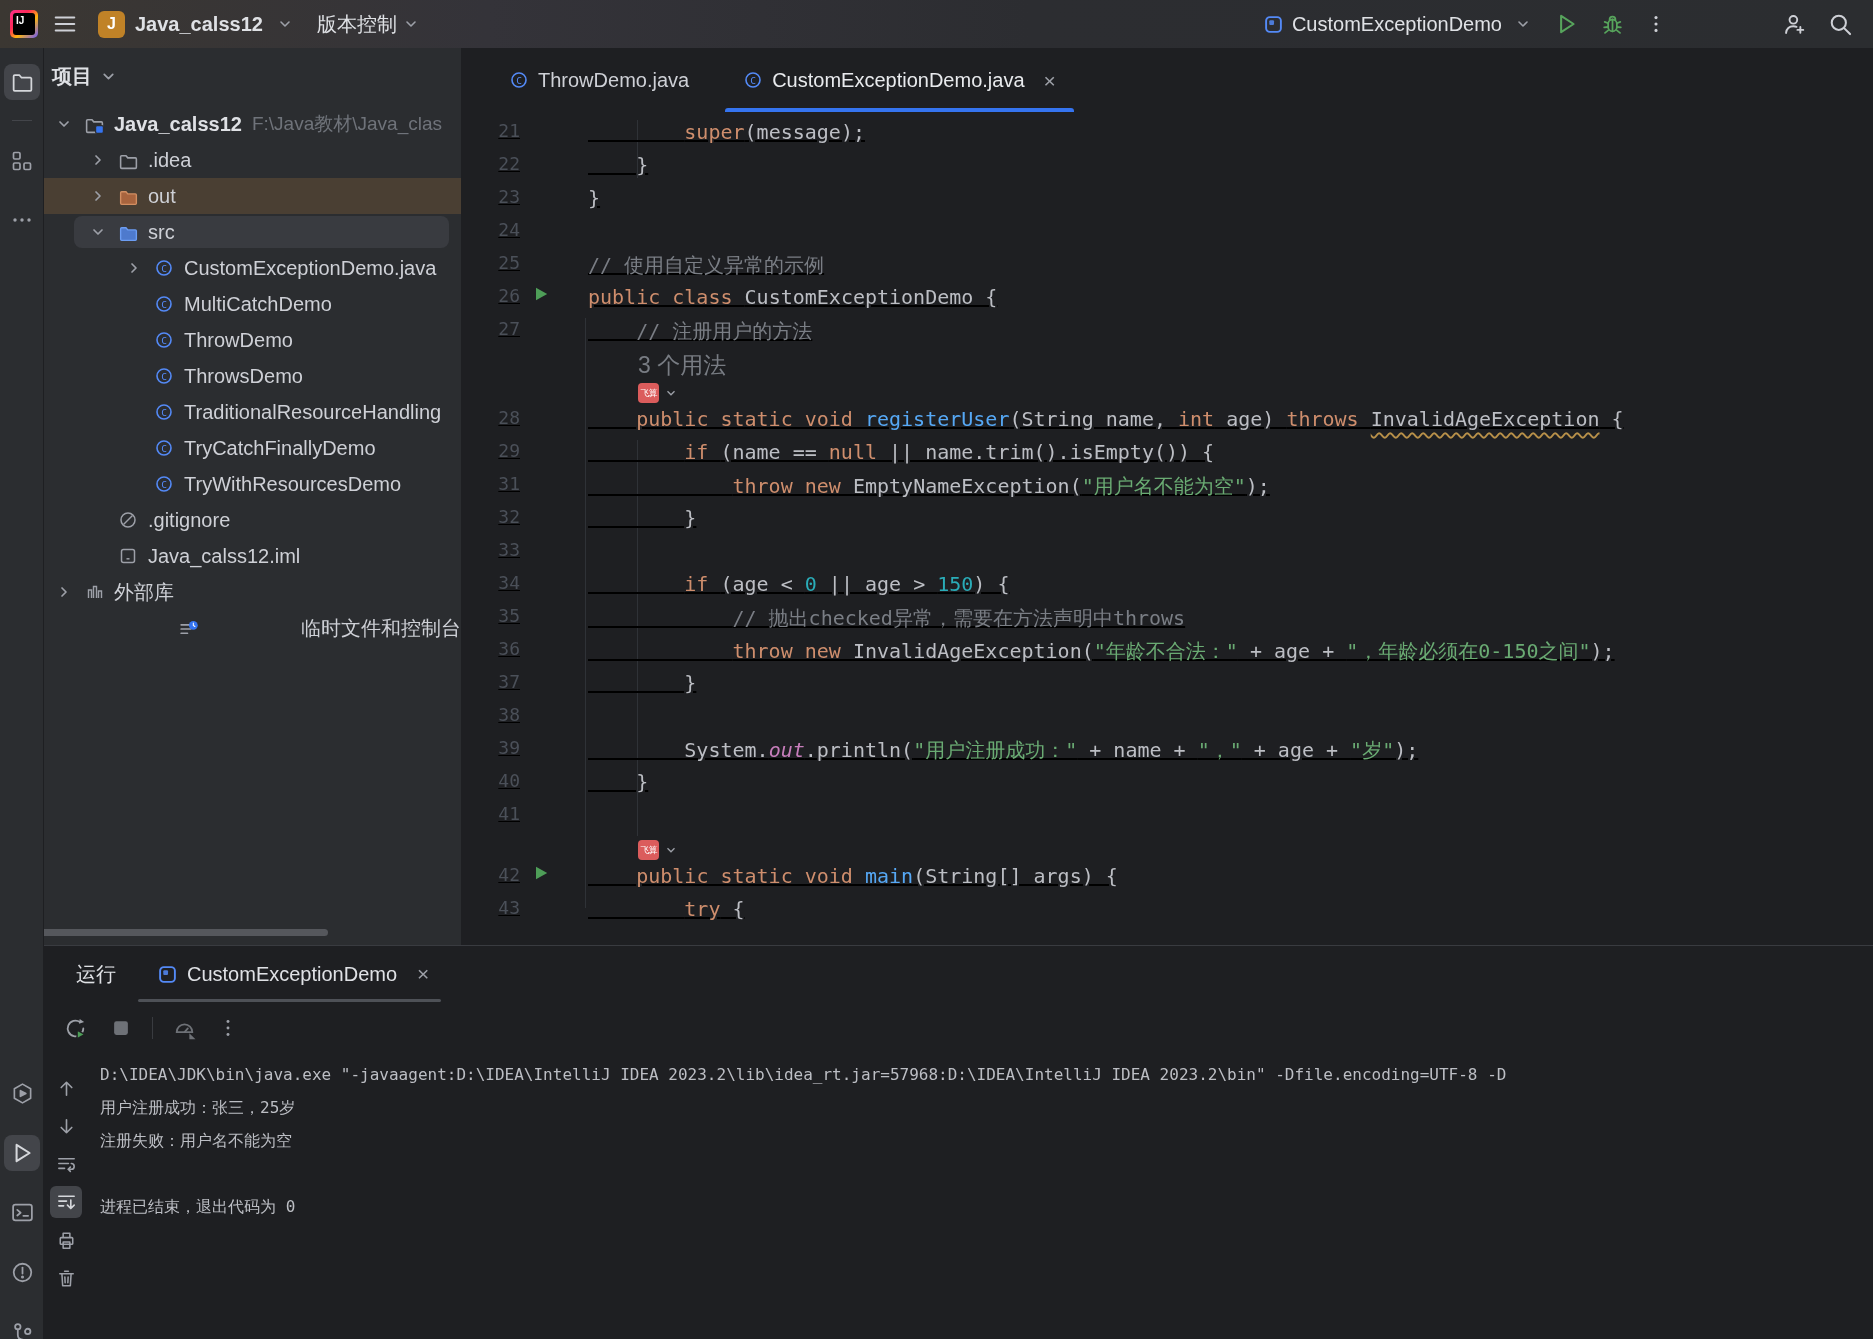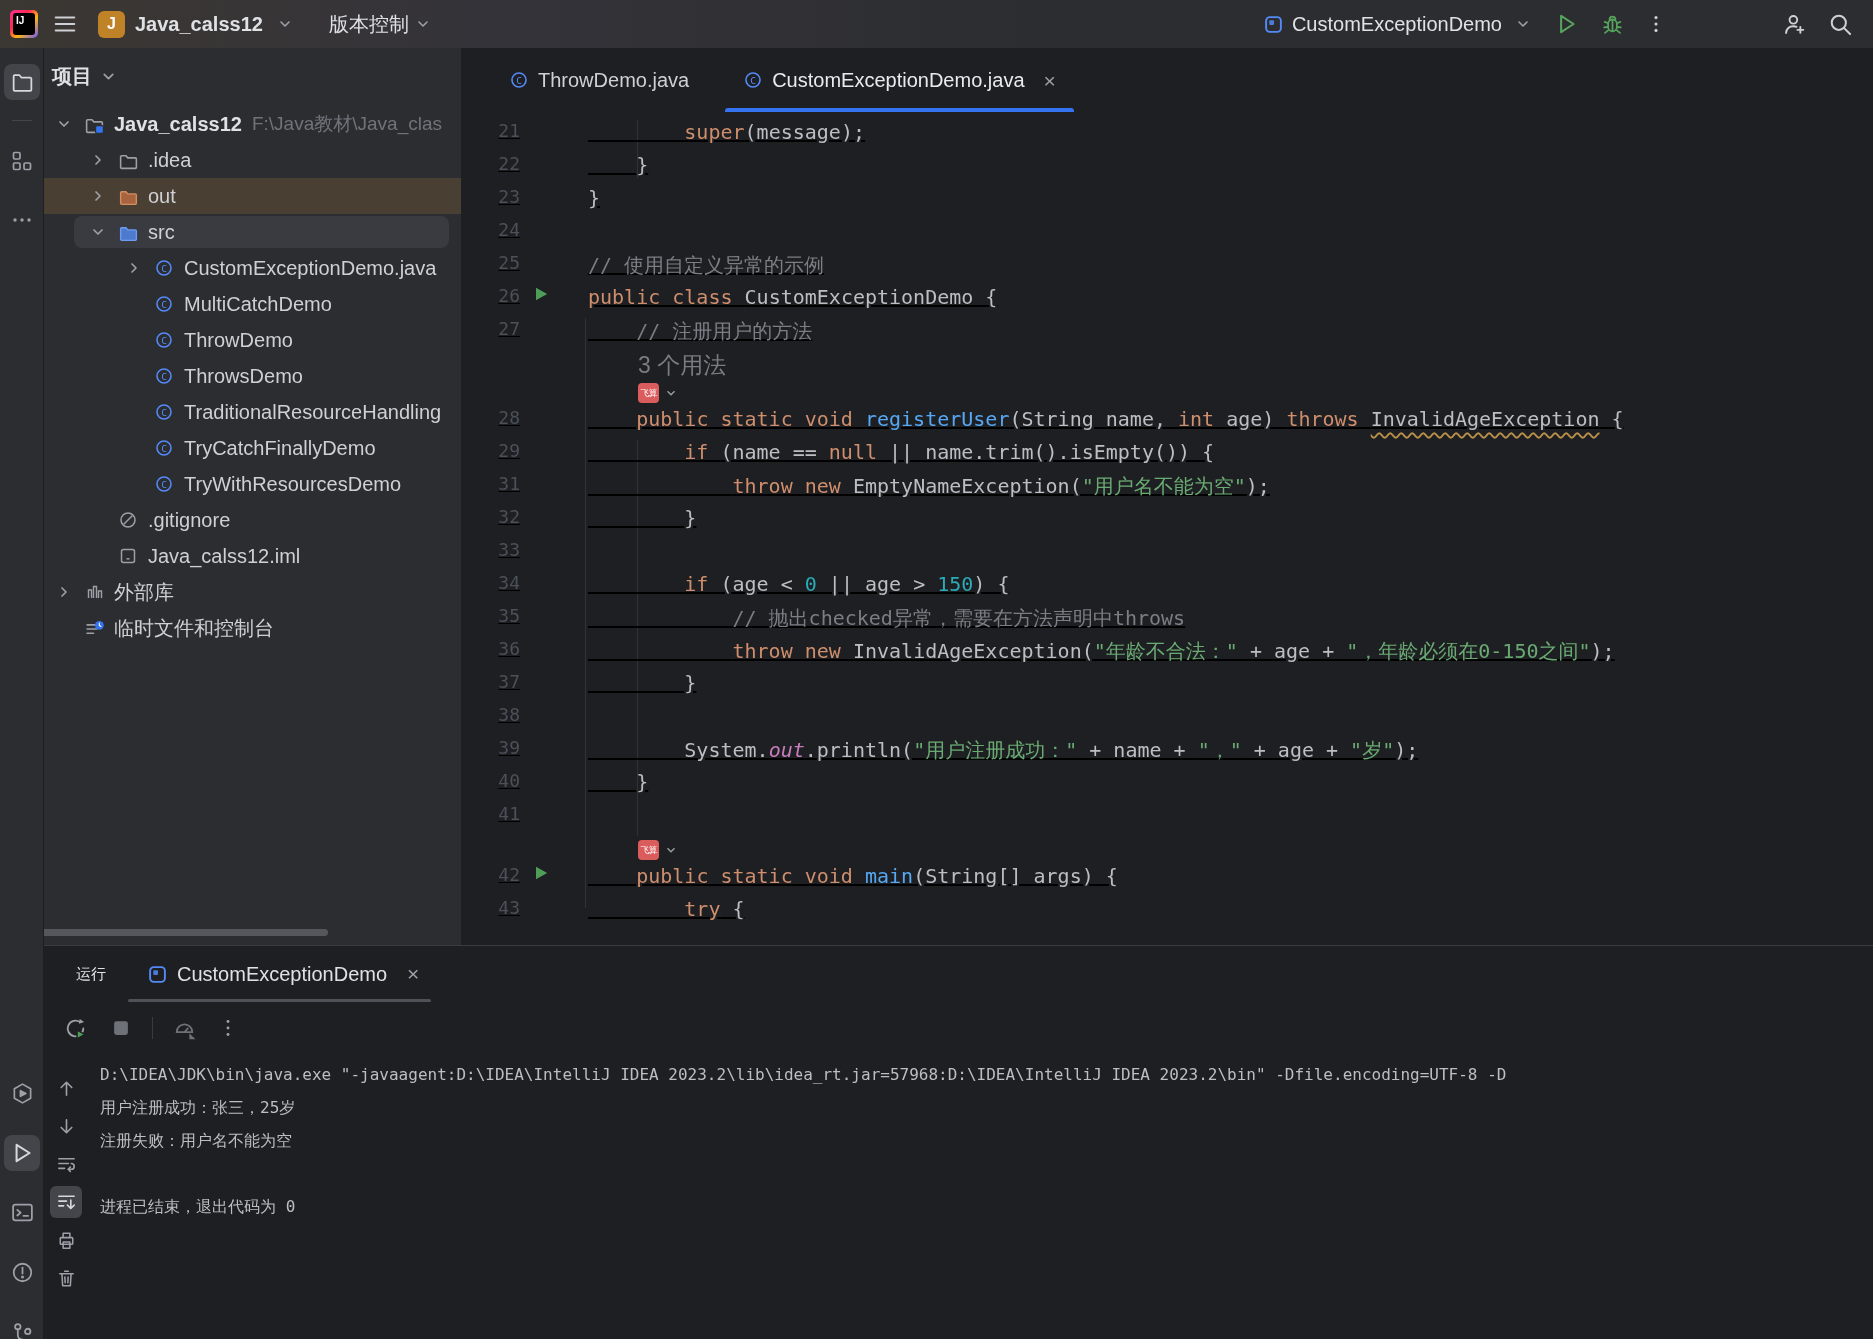--- a/index.html
+++ b/index.html
@@ -74,21 +74,21 @@
   .inlay-text { color:#787C83; font-size:23px; font-family:"Liberation Sans",sans-serif; }
   .badge-row { height:28px; display:flex; align-items:center; padding-left:163px; gap:5px; }
   .plugin-badge { width:21px; height:20px; background:#DB5C5C; border-radius:4px; color:#fff;
     font-size:9px; display:flex; align-items:center; justify-content:center;
     font-family:"Liberation Sans",sans-serif; letter-spacing:-1px; }
 
   
   .bottom-panel { position:absolute; left:44px; top:945px; width:1829px; height:394px;
     background:#1E1F22; border-top:1px solid #393B40; }
   .rp-header { height:56px; display:flex; align-items:center; padding-left:32px; }
-  .rp-title { color:#DFE1E5; font-size:15px; margin-right:42px; }
+  .rp-title { color:#DFE1E5; font-size:20px; margin-right:42px; }
   .rp-tab { display:flex; align-items:center; gap:10px; height:100%; position:relative;
     color:#DFE1E5; font-size:20px; }
   .rp-tab::after { content:""; position:absolute; left:-20px; right:-12px; bottom:0; height:3px;
     background:#4E5157; border-radius:2px; }
   .rp-tab .close { color:#9DA0A8; font-size:21px; margin-left:10px; }
   .rp-toolbar { height:52px; display:flex; align-items:center; padding-left:16px; gap:16px; }
   .rt-divider { width:1px; height:22px; background:#393B40; }
   .console-col { position:absolute; left:0; top:108px; width:44px; bottom:0;
     display:flex; flex-direction:column; align-items:center; padding-top:18px; gap:6px; }
   .cc-btn { width:32px; height:32px; display:flex; align-items:center; justify-content:center;
@@ -109,21 +109,21 @@
           <path d="M3.5 6h17M3.5 12h17M3.5 18h17"></path>
         </svg>
     </div>
     <div class="icon-btn" style="gap:10px; margin-left:6px;">
       <span class="proj-badge">J</span>
       <span class="tb-label bold">Java_calss12</span>
       <svg class="chev" width="16" height="16" viewBox="0 0 16 16">
           <path d="M4 6l4 4 4-4" fill="none" stroke="#9DA0A8" stroke-width="1.6" stroke-linecap="round" stroke-linejoin="round"></path>
         </svg>
     </div>
-    <div class="icon-btn" style="gap:2px; margin-left:22px;">
+    <div class="icon-btn" style="gap:2px; margin-left:10px;">
       <span class="tb-label">版本控制</span>
       <svg class="chev" width="16" height="16" viewBox="0 0 16 16">
           <path d="M4 6l4 4 4-4" fill="none" stroke="#9DA0A8" stroke-width="1.6" stroke-linecap="round" stroke-linejoin="round"></path>
         </svg>
     </div>
   </div>
   <div class="tb-right">
     <div class="runconfig">
       <svg width="19" height="19" viewBox="0 0 18 18">
           <rect x="2" y="2" width="14" height="14" rx="3.5" fill="none" stroke="#548AF7" stroke-width="1.8"></rect>
@@ -388,21 +388,21 @@
             <path d="M8 6l4 4-4 4" fill="none" stroke="#9DA0A8" stroke-width="1.7" stroke-linecap="round" stroke-linejoin="round"></path>
           </svg>
         </span>
         <span class="tr-icon">
           <svg width="20" height="20" viewBox="0 0 20 20">
             <path d="M4.5 16V8h3v8m2 0V4.5h3V16m2 0V9h3v7" fill="none" stroke="#9DA0A8" stroke-width="1.4"></path>
           </svg>
         </span>
         <span class="tr-label">外部库</span>
       </div>
-      <div class="tree-row" style="padding-left: 22px;">
+      <div class="tree-row" style="padding-left: 22px; justify-content: space-between;">
         <span class="tr-chev"></span>
         <span class="tr-icon">
           <svg width="21" height="21" viewBox="0 0 20 20">
             <path d="M3 6.5h9M3 10.5h9M3 14.5h6" stroke="#9DA0A8" stroke-width="1.6" stroke-linecap="round" fill="none"></path>
             <circle cx="14.6" cy="7" r="4.2" fill="#3574F0"></circle>
             <path d="M14.6 4.9v2.3l1.5.9" stroke="#fff" stroke-width="1" fill="none" stroke-linecap="round"></path>
           </svg>
         </span>
         <span class="tr-label">临时文件和控制台</span>
       </div>

